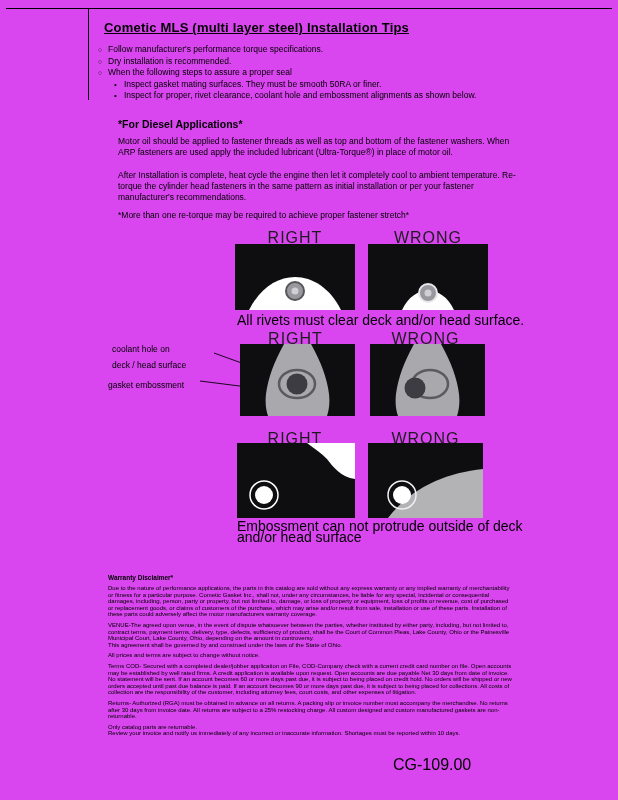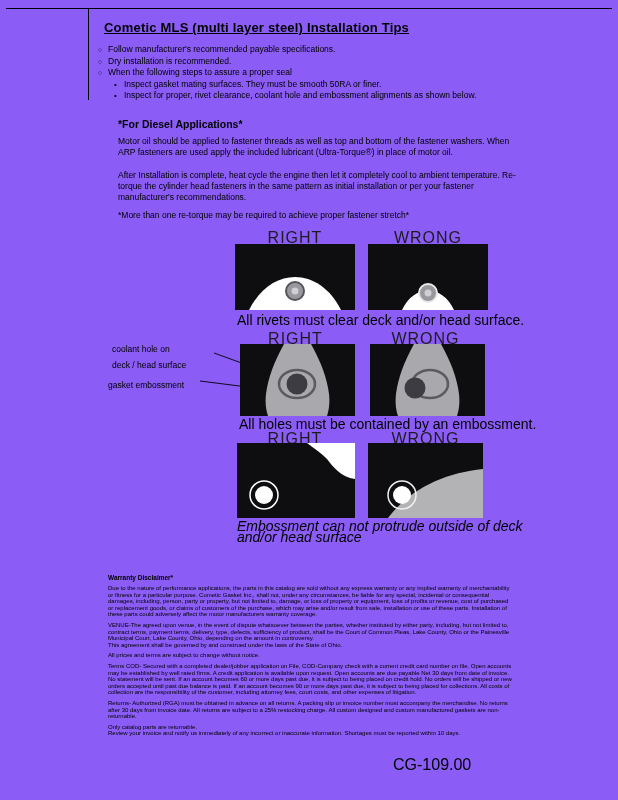--- a/index.html
+++ b/index.html
@@ -1,16 +1,16 @@
 <!DOCTYPE html>
 <html><head>
 <meta charset="utf-8">
 <style>
   html,body{margin:0;padding:0;background:#ffffff;}
-  .page{position:relative;width:618px;height:800px;background:#8b5cf6;
+  .page{position:relative;width:618px;height:800px;background:#d946ef;
         font-family:"Liberation Sans", sans-serif;color:#000;overflow:hidden;}
   .rule-top{position:absolute;left:6px;right:6px;top:8px;height:1px;background:#000;}
   .rule-left{position:absolute;left:88px;top:8px;width:1px;height:92px;background:#000;}
   .title{position:absolute;left:104px;top:20px;font-size:13px;font-weight:bold;
          text-decoration:underline;letter-spacing:0.2px;}
   .tips{position:absolute;left:98px;top:44px;font-size:8.5px;line-height:11.5px;width:430px;}
   .tip{position:relative;padding-left:10px;}
   .tip::before{content:"\25CB";position:absolute;left:0;top:0;font-size:6.5px;}
   .tip.sub{padding-left:26px;}
   .tip.sub::before{content:"\2022";left:16px;font-size:8px;}
@@ -31,21 +31,21 @@
 <body>
 
 <div class="page">
 
   <div class="rule-top"></div>
   <div class="rule-left"></div>
 
   <div class="title">Cometic MLS (multi layer steel) Installation Tips</div>
 
   <div class="tips">
-    <div class="tip"><span>Follow manufacturer's recommended payable specifications.</span></div>
+    <div class="tip"><span>Follow manufacturer's performance torque specifications.</span></div>
     <div class="tip"><span>Dry installation is recommended.</span></div>
     <div class="tip"><span>When the following steps to assure a proper seal</span></div>
     <div class="tip sub"><span>Inspect gasket mating surfaces.  They must be smooth 50RA or finer.</span></div>
     <div class="tip sub"><span>Inspect for proper, rivet clearance, coolant hole and embossment alignments as shown below.</span></div>
   </div>
 
   <div class="diesel-heading">*For Diesel Applications*</div>
   <div class="para p1">Motor oil should be applied to fastener threads as well as top and bottom of the fastener washers. When ARP fasteners are used apply the included lubricant (Ultra-Torque®) in place of motor oil.</div>
   <div class="para p3">*More than one re-torque may be required to achieve proper fastener stretch*</div>
   <div class="para p2">After Installation is complete, heat cycle the engine then let it completely cool to ambient temperature. Re-torque the cylinder head fasteners in the same pattern as initial installation or per your fastener manufacturer's recommendations.</div>
@@ -86,38 +86,37 @@
     <ellipse cx="57" cy="40" rx="18" ry="14" fill="none" stroke="#5a5a60" stroke-width="2.5"></ellipse>
     <circle cx="57" cy="40" r="10.5" fill="#3c3c42"></circle>
   </svg>
   <svg class="dimg" style="left:370px;top:344px;" width="115" height="72" viewBox="0 0 115 72">
     <rect width="115" height="72" rx="3" fill="#a9a9ad"></rect>
     <path d="M0,0 L44,0 C34,18 28,34 26,50 C25,59 26,66 28,72 L0,72 Z" fill="#0e0e10"></path>
     <path d="M115,0 L71,0 C81,18 87,34 89,50 C90,59 89,66 87,72 L115,72 Z" fill="#0e0e10"></path>
     <ellipse cx="60" cy="40" rx="18" ry="14" fill="none" stroke="#5a5a60" stroke-width="2.5"></ellipse>
     <circle cx="45" cy="44" r="10.5" fill="#3c3c42"></circle>
   </svg>
-  <div class="caption" style="left:239px;top:419px;">All holes must be contained by an embossment.</div>
 
   <div class="dlabel" style="left:236px;top:430px;width:118px;">RIGHT</div>
   <div class="dlabel" style="left:368px;top:430px;width:115px;">WRONG</div>
 
   <svg class="dimg" style="left:237px;top:443px;" width="118" height="75" viewBox="0 0 118 75">
     <rect width="118" height="75" fill="#0e0e10"></rect>
     <path d="M70,0 L118,0 L118,36 C104,34 96,24 90,16 C84,10 78,6 70,0 Z" fill="#ffffff"></path>
     <circle cx="27" cy="52" r="9" fill="#ffffff"></circle>
     <circle cx="27" cy="52" r="14" fill="none" stroke="#ffffff" stroke-width="1.5"></circle>
   </svg>
   <svg class="dimg" style="left:368px;top:443px;" width="115" height="75" viewBox="0 0 115 75">
     <rect width="115" height="75" fill="#b3b3b6"></rect>
     <path d="M0,0 L115,0 L115,26 C78,30 44,44 20,75 L0,75 Z" fill="#0e0e10"></path>
     <circle cx="34" cy="52" r="9" fill="#ffffff"></circle>
     <circle cx="34" cy="52" r="14" fill="none" stroke="#f0f0f2" stroke-width="1.5"></circle>
   </svg>
-  <div class="caption" style="left:237px;top:521px;font-style:italic;">Embossment can not protrude outside of deck
+  <div class="caption" style="left:237px;top:521px;">Embossment can not protrude outside of deck
 and/or head surface</div>
 
   <div class="legal">
     <div class="legal-heading">Warranty Disclaimer*</div>
     <p>Due to the nature of performance applications, the parts in this catalog are sold without any express warranty or any implied warranty of merchantability or fitness for a particular purpose.  Cometic Gasket Inc., shall not, under any circumstances, be liable for any special, incidental or consequential damages, including, person, party or property, but not limited to, damage, or loss of property or equipment, loss of profits or revenue, cost of purchased or replacement goods, or claims of customers of the purchase, which may arise and/or result from sale, installation or use of these parts.  Installation of these parts could adversely affect the motor manufacturers warranty coverage.</p>
     <p>VENUE-The agreed upon venue, in the event of dispute whatsoever between the parties, whether instituted by either party, including, but not limited to, contract terms, payment terms, delivery, type, defects, sufficiency of product, shall be the Court of Common Pleas, Lake County, Ohio or the Painesville Municipal Court, Lake County, Ohio, depending on the amount in controversy.
 This agreement shall be governed by and construed under the laws of the State of Ohio.</p>
     <p>All prices and terms are subject to change without notice.</p>
     <p>Terms COD- Secured with a completed dealer/jobber application on File, COD-Company check with a current credit card number on file.  Open accounts may be established by well rated firms.  A credit application is available upon request.  Open accounts are due payable Net 30 days from date of invoice.  No statement will be sent.  If an account becomes 60 or more days past due, it is subject to being placed on credit hold.  No orders will be shipped or new orders accepted until past due balance is paid.  If an account becomes 90 or more days past due, it is subject to being placed for collections.  All costs of collection are the responsibility of the customer, including attorney fees, court costs, and other expenses of litigation.</p>
     <p>Returns- Authorized (RGA) must be obtained in advance on all returns.  A packing slip or invoice number must accompany the merchandise.  No returns after 30 days from invoice date.  All returns are subject to a 25% restocking charge.  All custom designed and custom manufactured gaskets are non-returnable.</p>

